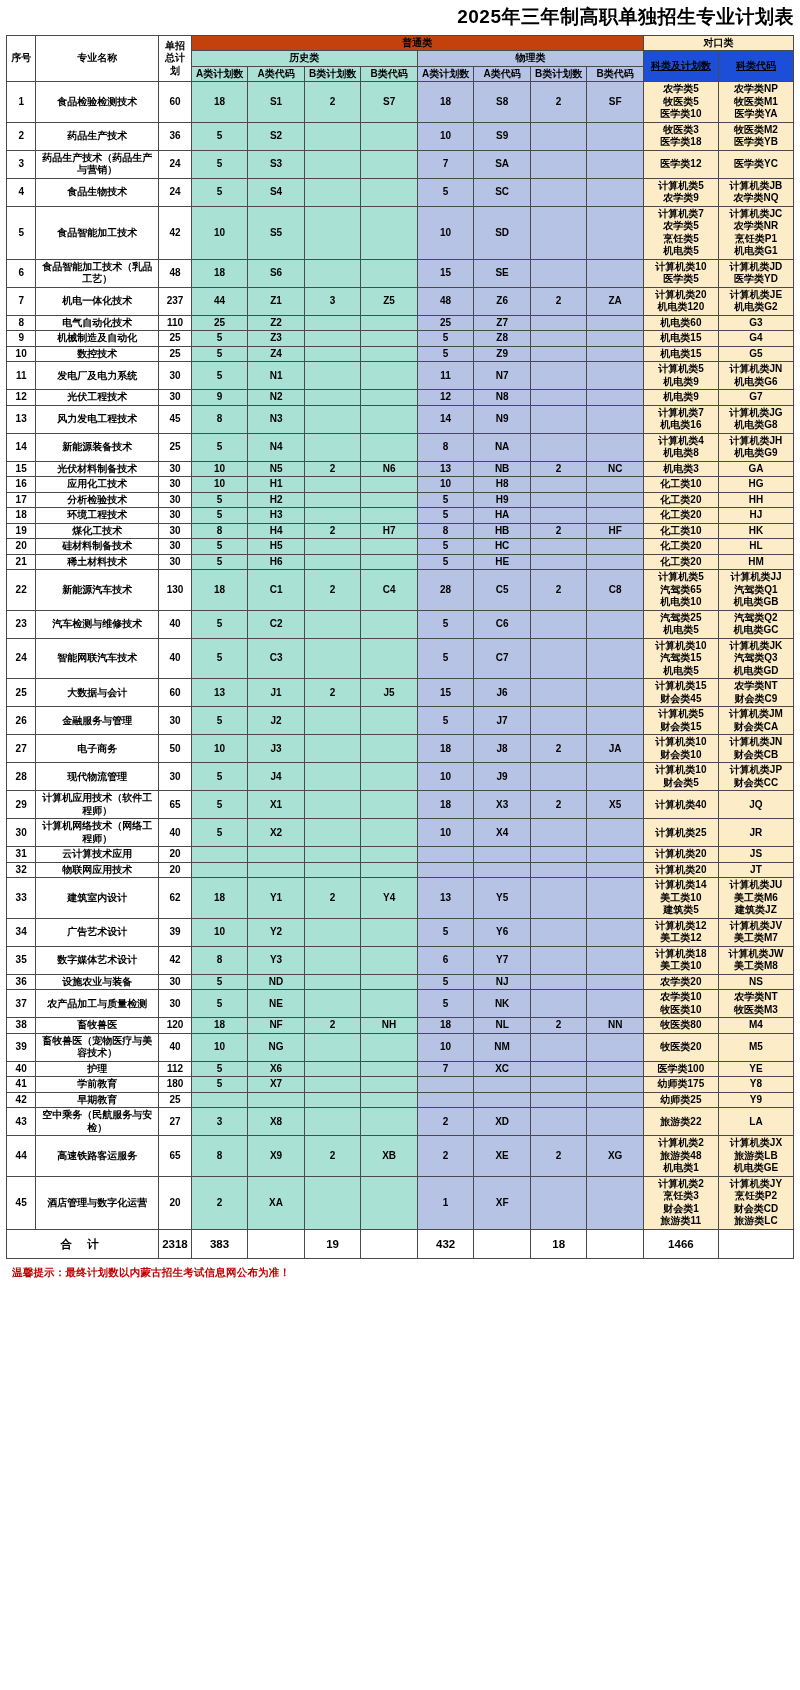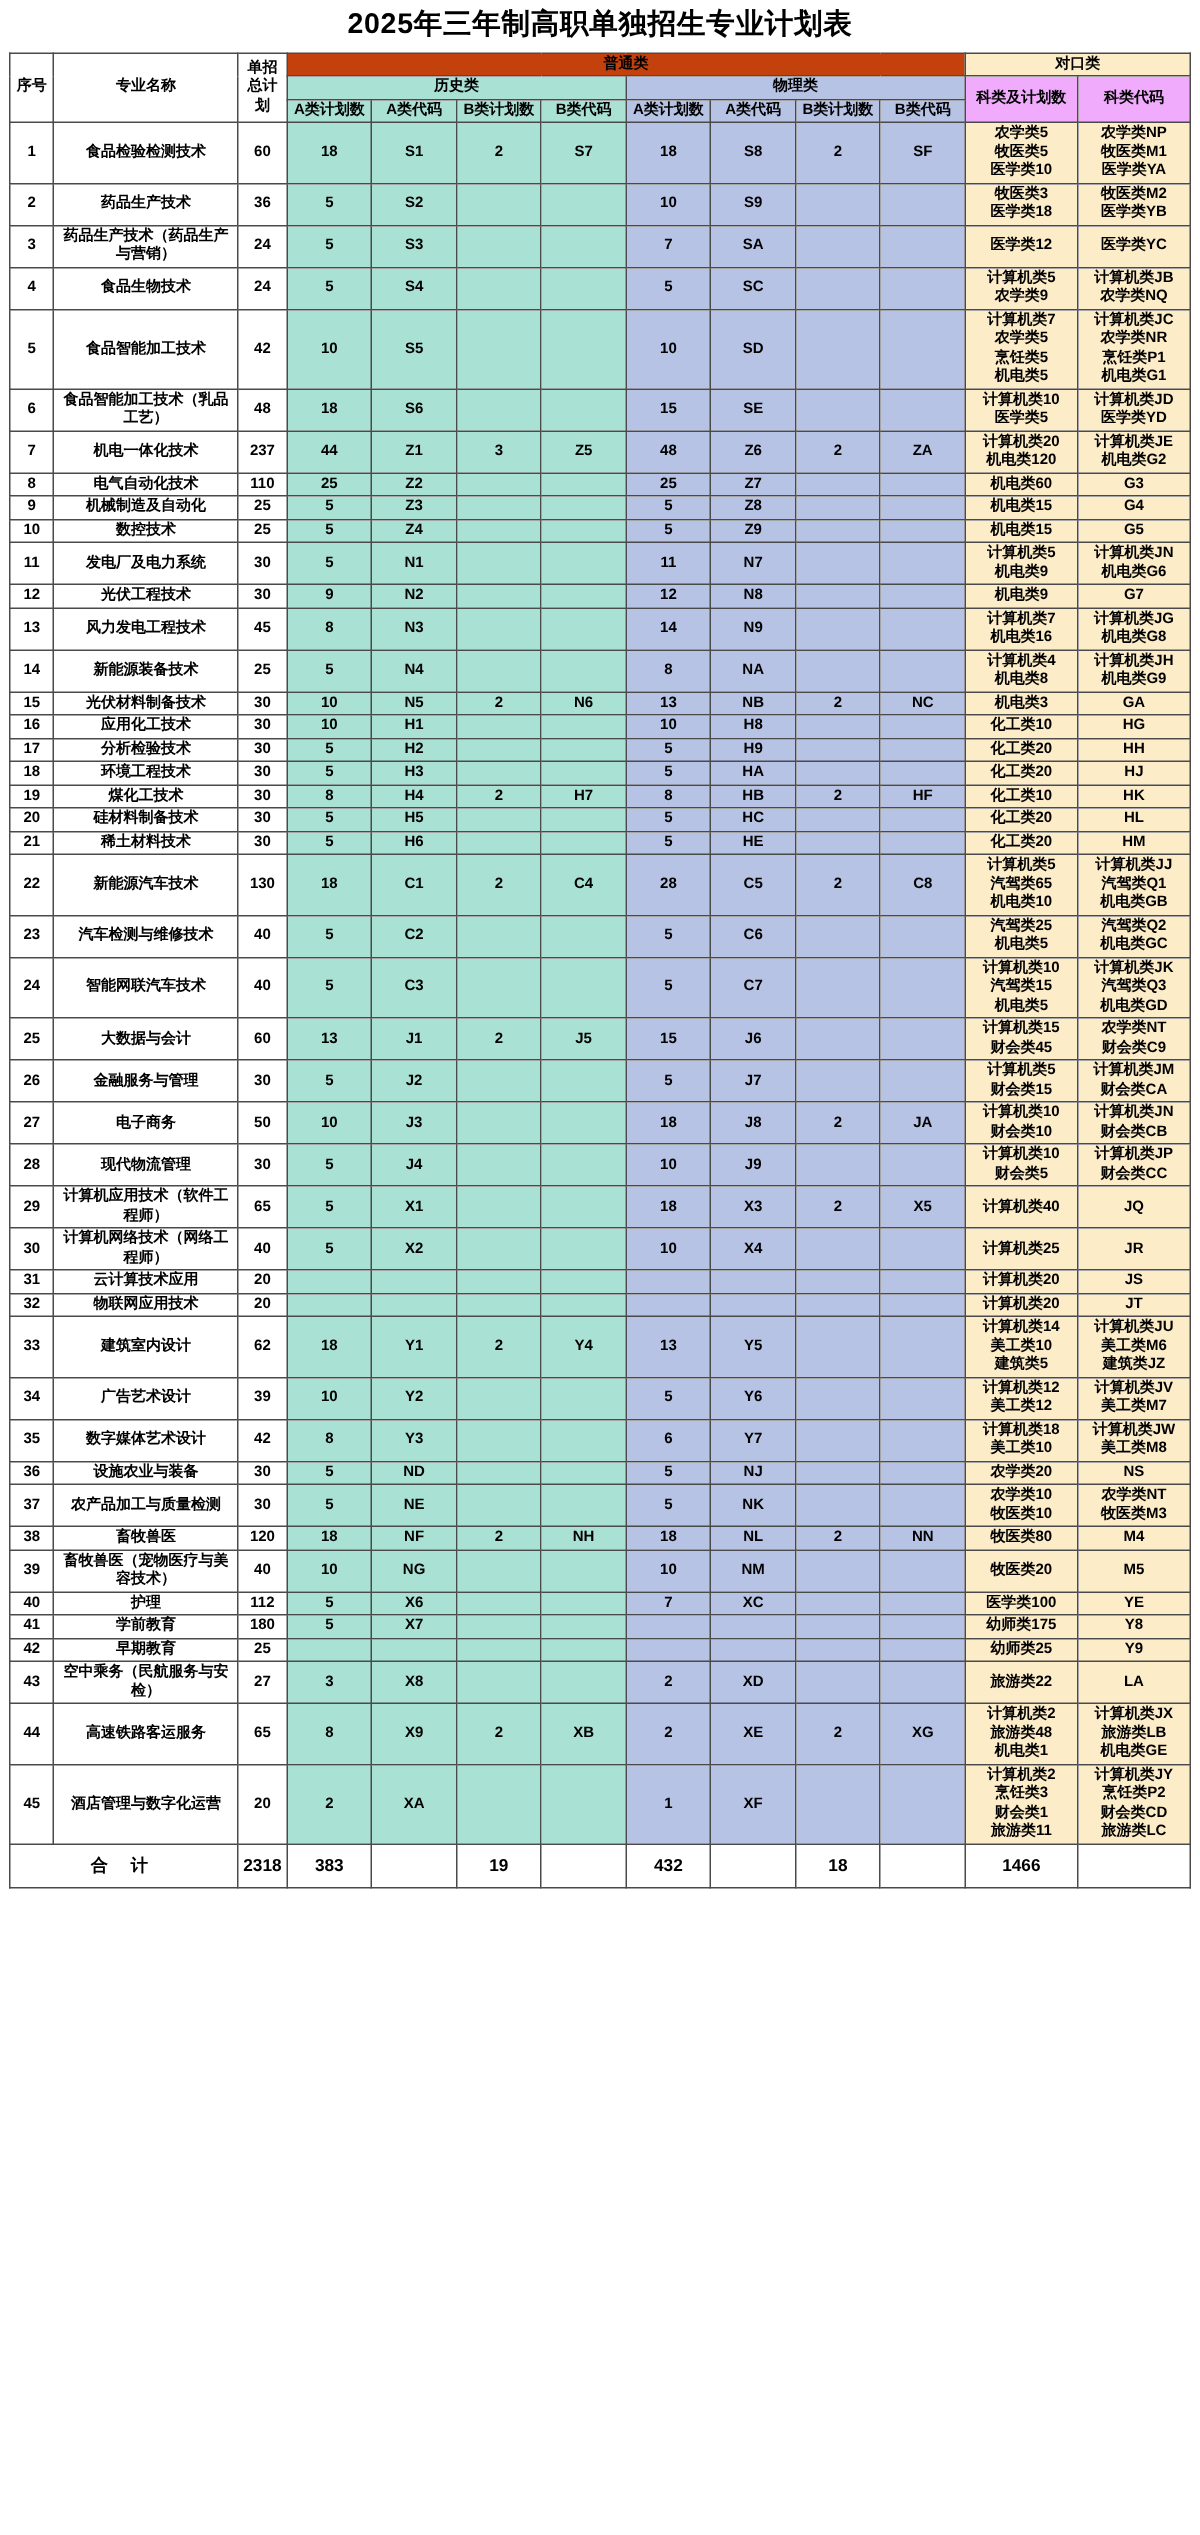--- a/index.html
+++ b/index.html
@@ -6,21 +6,21 @@
   body{
     width:800px;
     background:#ffffff;
     font-family:"Liberation Sans","DejaVu Sans",sans-serif;
     color:#000;
     -webkit-font-smoothing:antialiased;
   }
   .page{width:800px;min-height:1690px;box-sizing:border-box;padding:0 6px;}
 
   .doc-title{
-    text-align:center;
+    text-align:right;
     font-size:19px;
     font-weight:bold;
     letter-spacing:.5px;
     padding:6px 0 7px 0;
     line-height:1.15;
   }
 
   table.plan{
     border-collapse:collapse;
     width:788px;
@@ -38,21 +38,21 @@
     overflow:hidden;
   }
 
   
   .h-top-general{background:#c2410c;}
   .h-top-dk{background:#fdecc8;}
   .h-hist{background:#a9e1d4;}
   .h-phys{background:#b7c3e4;}
   .h-hist-sub{background:#a9e1d4;}
   .h-phys-sub{background:#b7c3e4;}
-  .h-dk-sub{background:#f0abfc;}
+  .h-dk-sub{background:#1d4ed8;text-decoration:underline;}
   .h-plain{background:#ffffff;}
 
   
   .c-idx{background:#ffffff;width:26px;}
   .c-name{background:#ffffff;}
   .c-total{background:#ffffff;width:28px;}
   .c-hist{background:#a9e1d4;}
   .c-phys{background:#b7c3e4;}
   .c-dk{background:#fdecc8;}
 
@@ -1062,14 +1062,15 @@
         <td>432</td>
         <td></td>
         <td>18</td>
         <td></td>
         <td>1466</td>
         <td></td>
       </tr>
     </tfoot>
   </table>
 
+  <div class="note">温馨提示：最终计划数以内蒙古招生考试信息网公布为准！</div>
 
 </div>
 
 </body></html>

